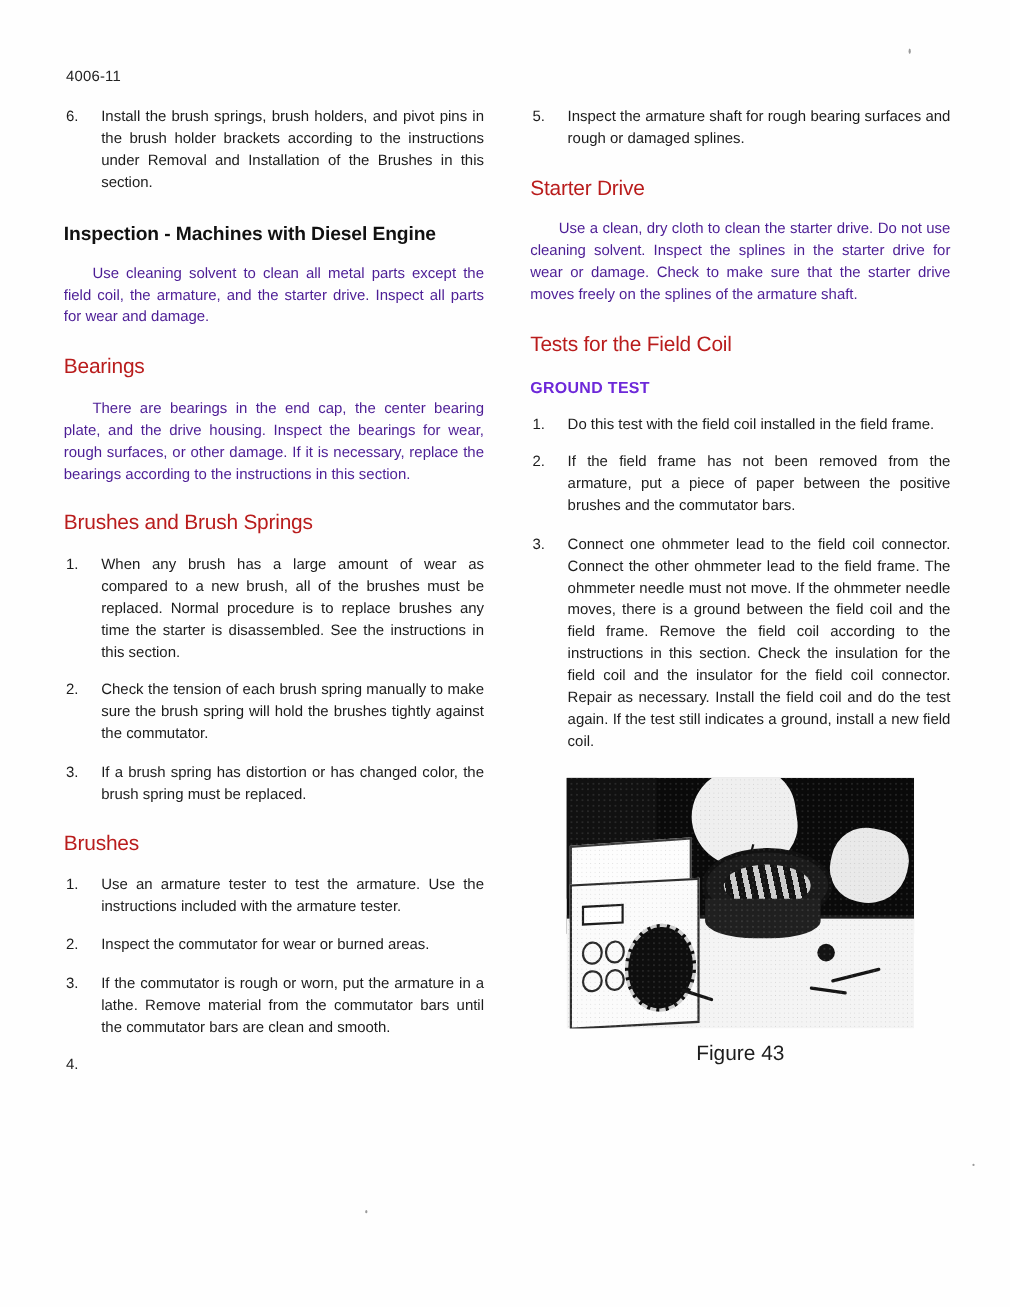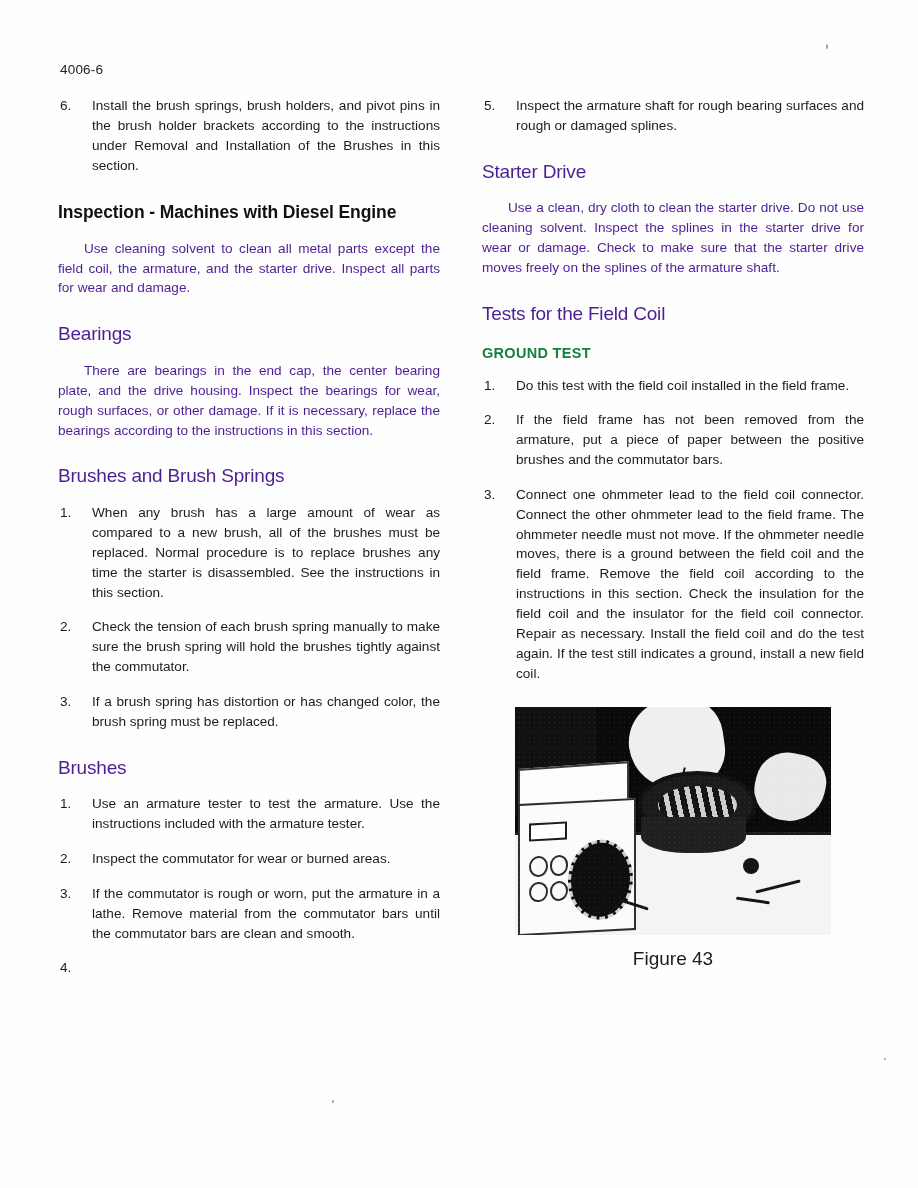--- a/index.html
+++ b/index.html
@@ -43,28 +43,28 @@
     margin: 26px 0 0 0;
     letter-spacing: -0.1px;
     color: #111;
   }
   .h-light {
     font-size: 19px;
     font-weight: normal;
     line-height: 1.25;
     margin: 24px 0 0 0;
     letter-spacing: -0.2px;
-    color: #4c1d95;
+    color: #b91c1c;
   }
   .h-sub {
     font-size: 14.5px;
     font-weight: bold;
     margin: 19px 0 0 0;
     letter-spacing: 0.3px;
-    color: #15803d;
+    color: #6d28d9;
   }
   .para {
     font-size: 13.6px;
     line-height: 1.46;
     text-align: justify;
     text-indent: 26px;
     margin: 15px 0 0 0;
     color: #4c1d95;
   }
   .list-item {
@@ -246,21 +246,21 @@
     position: absolute;
     background: #9a9a9a;
     border-radius: 50%;
   }
 </style>
 </head>
 <body>
 
 <div class="page">
 
-  <div class="page-number">4006-6</div>
+  <div class="page-number">4006-11</div>
 
   <div class="columns">
 
     <div class="col">
 
       <div class="list-item first">
         <span class="num">6.</span>
         <span>Install the brush springs, brush holders, and pivot pins in the brush holder brackets according to the instructions under Removal and Installation of the Brushes in this section.</span>
       </div>
 

